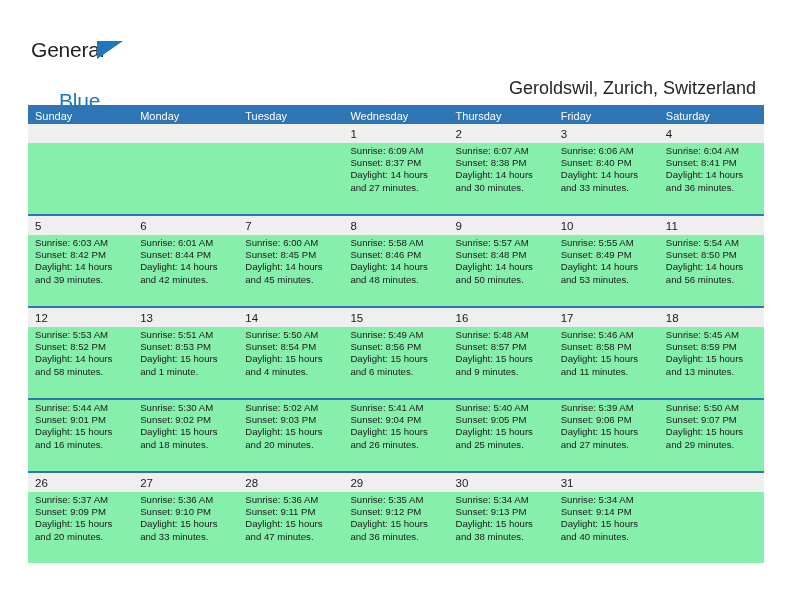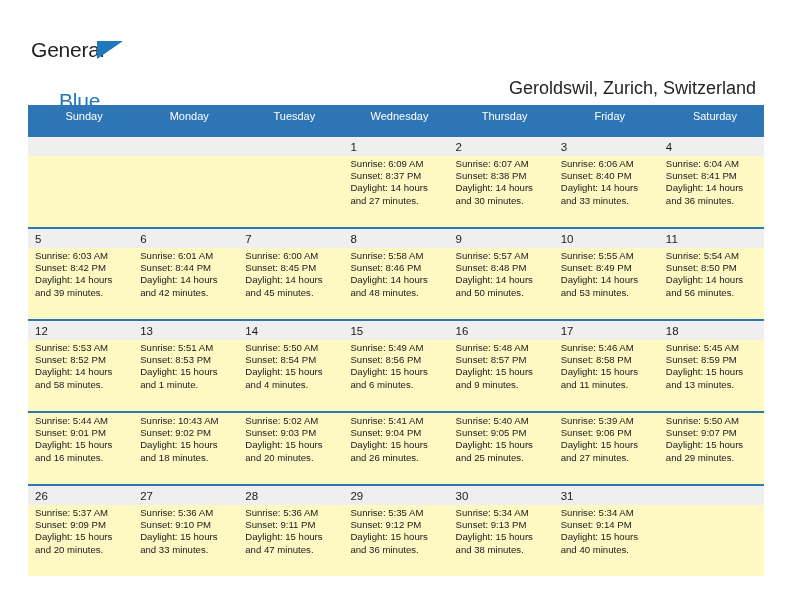--- a/index.html
+++ b/index.html
@@ -93,39 +93,39 @@
   .cal-table {
     width: 736px;
     border-collapse: collapse;
     table-layout: fixed;
   }
   .cal-table th {
     background: #2e75b6;
     color: #ffffff;
     font-size: 11px;
     font-weight: normal;
-    text-align: center;
-    padding: 5px 0 15px 7px;
+    text-align: left;
+    padding: 5px 0 2px 7px;
     height: 11px;
     border: none;
   }
   .daynum-row td {
     background: #efefef;
     font-size: 11.5px;
     color: #1a1a1a;
     padding: 4px 0 3px 7px;
     border: none;
     vertical-align: top;
     height: 12px;
   }
   .daynum-row td.empty {
     background: #efefef;
   }
   .info-row td {
-    background: #fef9c3;
+    background: #86efac;
     font-size: 9.6px;
     line-height: 12.2px;
     color: #1a1a1a;
     padding: 2px 6px 10px 7px;
     border: none;
     vertical-align: top;
     height: 59px;
   }
   .week-sep td {
     padding: 0;
@@ -324,21 +324,21 @@
             <td colspan="7"></td>
           </tr>
           <tr class="info-row">
             <td>
               <span class="info-line">Sunrise: 5:44 AM</span>
               <span class="info-line">Sunset: 9:01 PM</span>
               <span class="info-line">Daylight: 15 hours</span>
               <span class="info-line">and 16 minutes.</span>
             </td>
             <td>
-              <span class="info-line">Sunrise: 10:43 AM</span>
+              <span class="info-line">Sunrise: 5:30 AM</span>
               <span class="info-line">Sunset: 9:02 PM</span>
               <span class="info-line">Daylight: 15 hours</span>
               <span class="info-line">and 18 minutes.</span>
             </td>
             <td>
               <span class="info-line">Sunrise: 5:02 AM</span>
               <span class="info-line">Sunset: 9:03 PM</span>
               <span class="info-line">Daylight: 15 hours</span>
               <span class="info-line">and 20 minutes.</span>
             </td>

